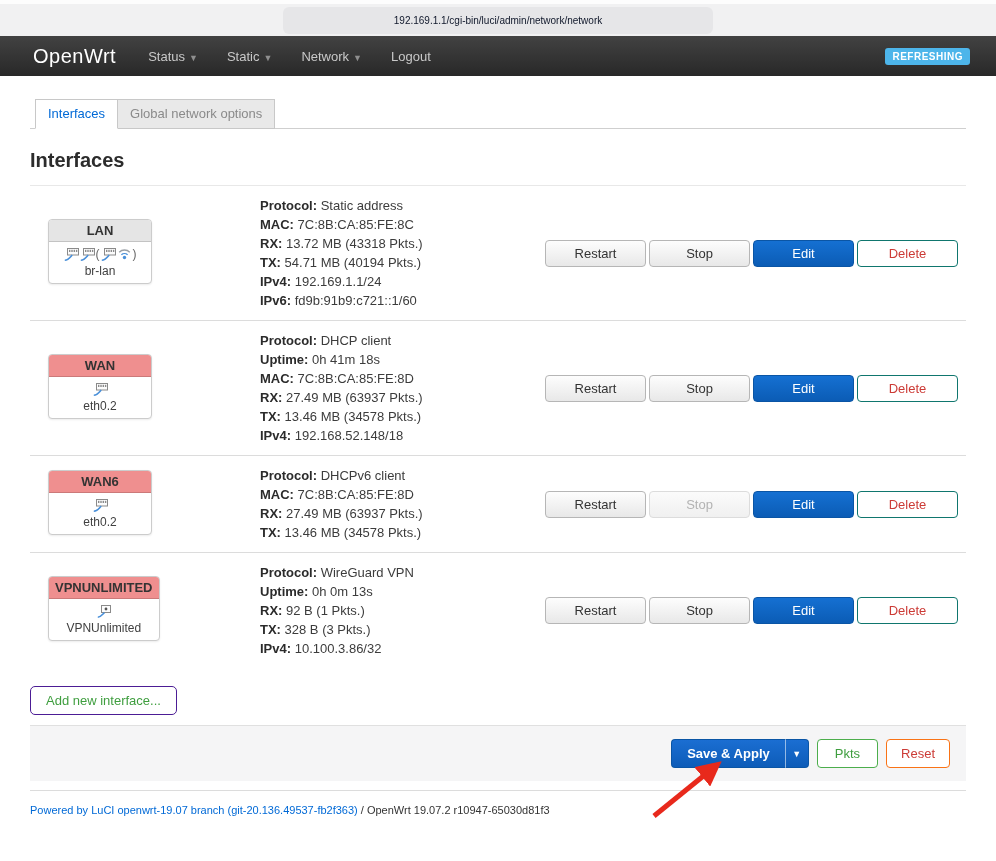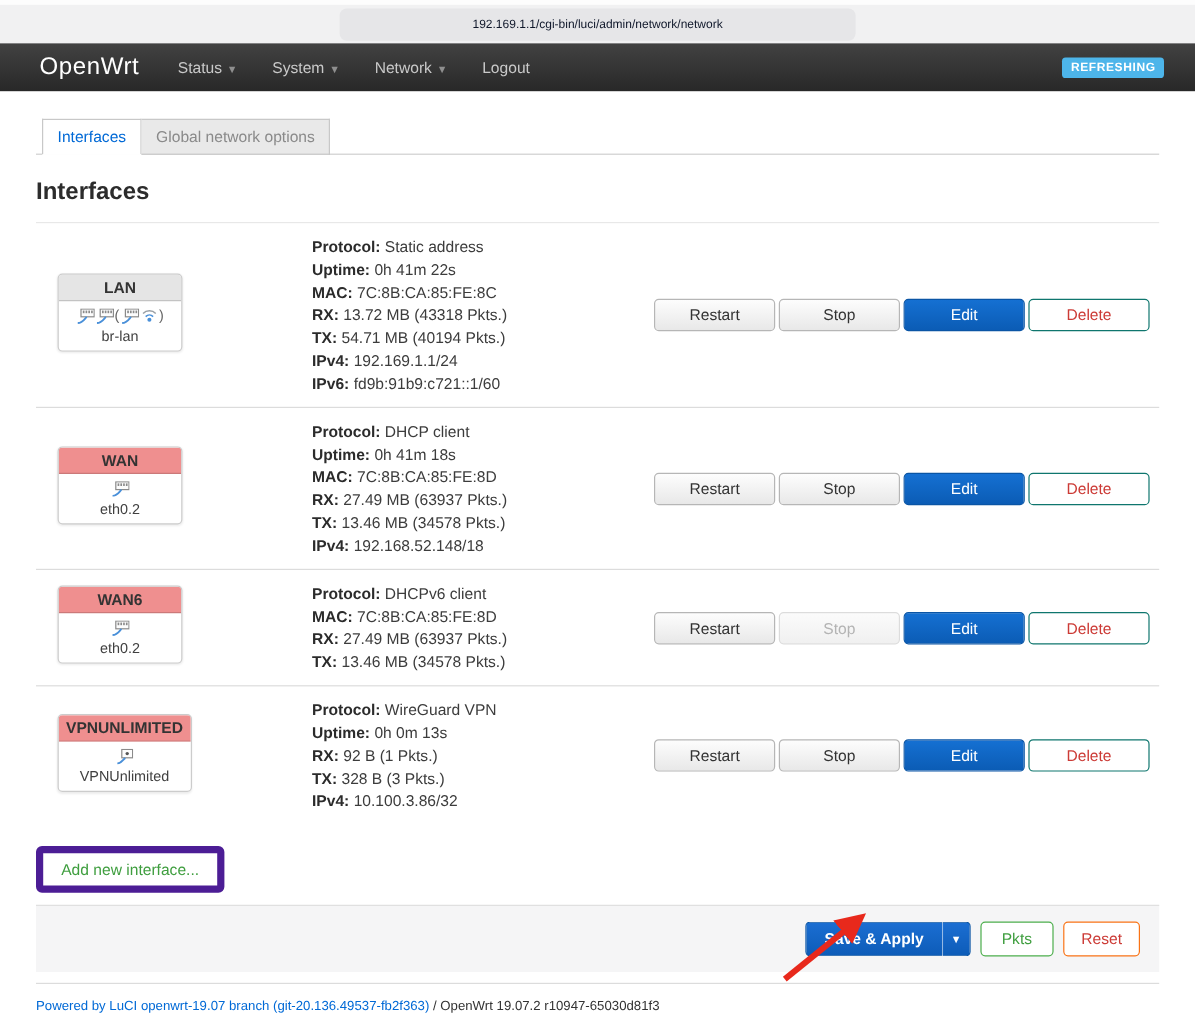--- a/index.html
+++ b/index.html
@@ -59,21 +59,21 @@
   .detail-line b { color:#2b2b2b; }
   .col-actions { flex:none; display:flex; gap:3px; padding-right:8px; }
 
   .btn { width:101px; height:27px; font-size:13px; border-radius:4px; font-family:inherit; cursor:pointer; }
   .btn-neutral { background:linear-gradient(#fdfdfd,#e8e8e8); border:1px solid #b6b6b6; color:#333; }
   .btn-neutral.disabled { color:#b3b3b3; border-color:#dcdcdc; background:linear-gradient(#fbfbfb,#f0f0f0); cursor:default; }
   .btn-primary { background:linear-gradient(#1570d2,#0b5cb5); border:1px solid #0a55a5; color:#fff; }
   .btn-danger { background:#fff; border:1px solid #0f766e; color:#cc3b36; }
 
   .btn-add {
-    margin-top:18px; background:#fff; border:6px solid #4c1d95; color:#3f9e3f;
+    margin-top:18px; background:#fff; border:1px solid #4c1d95; color:#3f9e3f;
     padding:6px 15px; border-radius:5px; font-size:13px; font-family:inherit; cursor:pointer;
   }
 
   
   .action-bar {
     margin-top:10px; background:#f5f5f6; border-top:1px solid #e0e0e0;
     padding:13px 16px; display:flex; justify-content:flex-end; align-items:center; gap:8px;
   }
   .split { display:flex; }
   .btn-save-apply {
@@ -98,21 +98,21 @@
 </head>
 <body>
 
 <div class="browser-bar">
   <div class="url-pill">192.169.1.1/cgi-bin/luci/admin/network/network</div>
 </div>
 
 <div class="navbar">
   <span class="brand">OpenWrt</span>
   <span class="nav-item"><span>Status</span><span class="caret">▼</span></span>
-  <span class="nav-item"><span>System</span><span class="caret">▼</span></span>
+  <span class="nav-item"><span>Static</span><span class="caret">▼</span></span>
   <span class="nav-item"><span>Network</span><span class="caret">▼</span></span>
   <span class="nav-item"><span>Logout</span></span>
   <span class="badge">REFRESHING</span>
 </div>
 
 <div class="content">
   
   <div class="tabs">
     <div class="tab active">Interfaces</div>
     <div class="tab inactive">Global network options</div>
@@ -167,21 +167,20 @@
                   </svg>
                 </span>
                 <span>)</span>
               </div>
           <div class="iface-device">br-lan</div>
         </div>
       </div>
     </div>
     <div class="col-details">
           <div class="detail-line"><b>Protocol:</b> Static address</div>
-          <div class="detail-line"><b>Uptime:</b> 0h 41m 22s</div>
           <div class="detail-line"><b>MAC:</b> 7C:8B:CA:85:FE:8C</div>
           <div class="detail-line"><b>RX:</b> 13.72 MB (43318 Pkts.)</div>
           <div class="detail-line"><b>TX:</b> 54.71 MB (40194 Pkts.)</div>
           <div class="detail-line"><b>IPv4:</b> 192.169.1.1/24</div>
           <div class="detail-line"><b>IPv6:</b> fd9b:91b9:c721::1/60</div>
         </div>
     <div class="col-actions">
           <button class="btn btn-neutral">Restart</button>
           <button class="btn btn-neutral">Stop</button>
           <button class="btn btn-primary">Edit</button>

